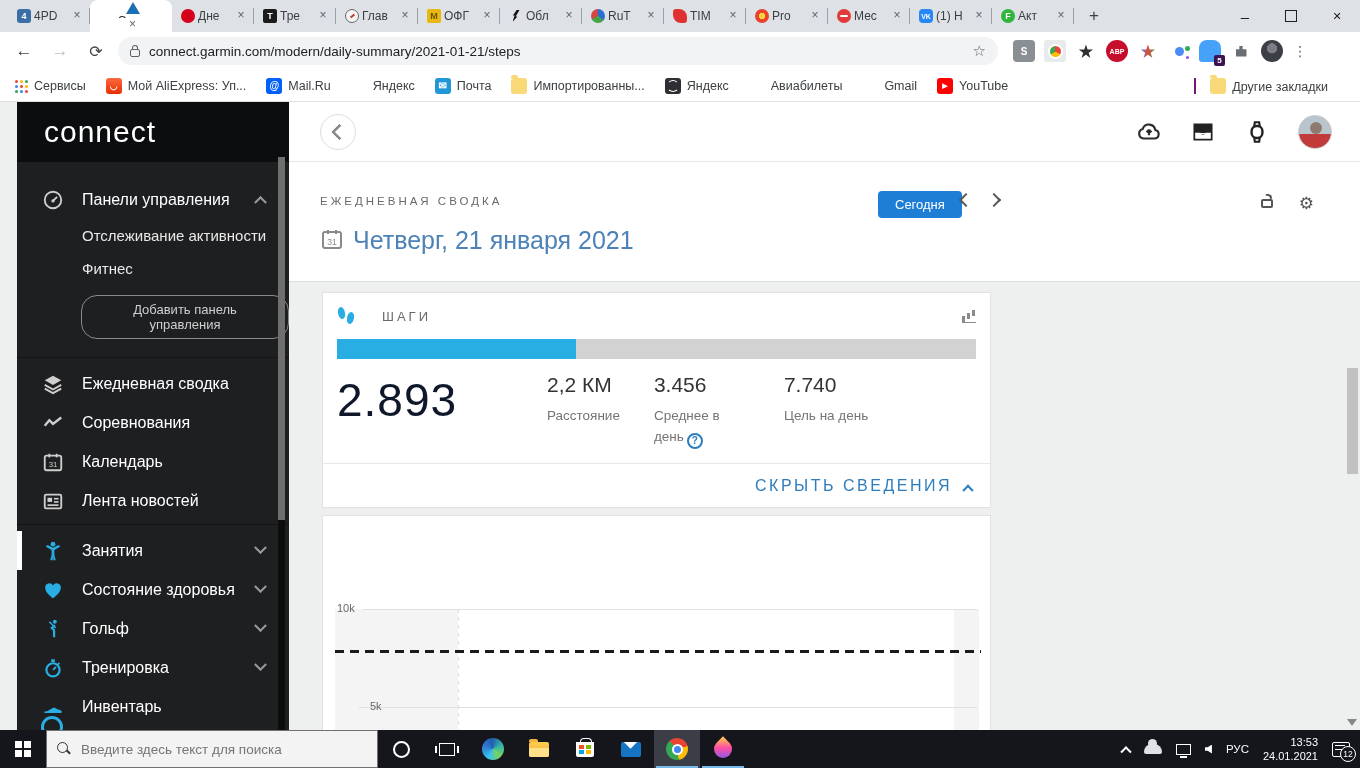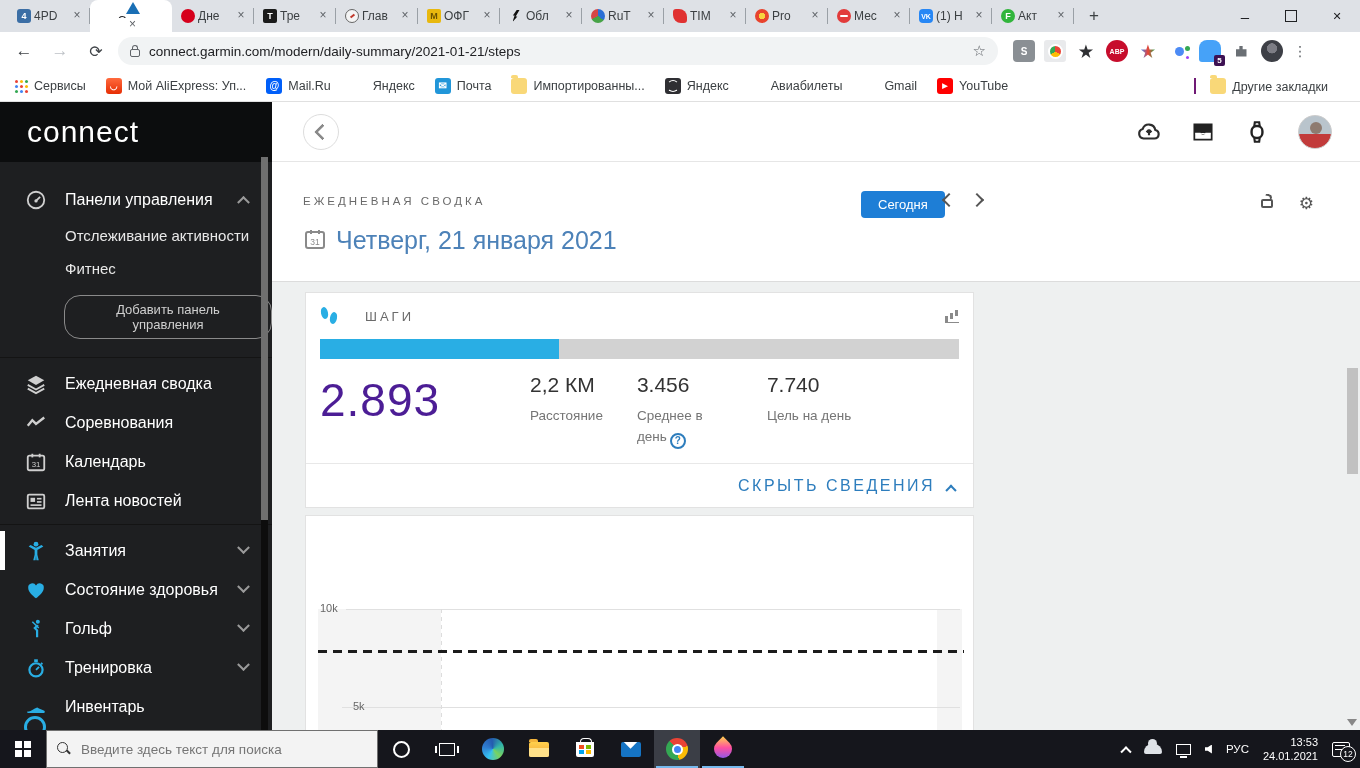--- a/index.html
+++ b/index.html
@@ -69,21 +69,21 @@
   .bi-ya { background:#fff; color:#fc3f1d; font-size:13px; } .bi-ya::before{content:"Я";}
   .bi-env { background:#2196d9; border-radius:3px; } .bi-env::before{content:"✉"; font-size:10px;}
   .bi-folder { background:#f9d878; border-radius:2px; position:relative; } .bi-folder::before{content:""; position:absolute; top:-3px; left:0; width:7px; height:3px; background:#f9d878; border-radius:2px 2px 0 0;}
   .bi-globe { background:#2f2f33; border-radius:50%; } .bi-globe::before{content:""; width:10px; height:10px; border-radius:50%; border:1px solid #fff; border-left-color:transparent; border-right-color:transparent; }
   .bi-plane { background:transparent; color:#caa30c; font-size:14px; } .bi-plane::before{content:"✈";}
   .bi-gmail { background:transparent; color:#ea4335; font-size:13px; } .bi-gmail::before{content:"M";}
   .bi-yt { background:#f00; border-radius:4px; } .bi-yt::before{content:"▶"; font-size:7px;}
   .bm-right { margin-left:auto; display:flex; align-items:flex-end; border-left:2px solid #701a75; padding-left:14px; }
 
   
-  .page { height:628px; display:flex; position:relative; background:#eef0f0; }
+  .page { height:628px; display:flex; position:relative; background:#eef0f0;padding-left:17px; }
 
   
   .sidebar { width:272px; background:#1e1f21; position:relative; flex:0 0 272px; overflow:hidden; }
   .logo-area { height:60px; background:#0c0d0e; display:flex; align-items:center; padding-left:27px; }
   .logo { color:#fff; font-size:30px; font-weight:300; letter-spacing:1px; }
   .smenu { padding-top:18px; }
   .s-item { height:39px; display:flex; align-items:center; padding:0 24px; color:#fff; font-size:16px; position:relative; }
   .s-item .s-ic { width:24px; height:24px; margin-right:17px; flex:0 0 24px; display:flex; align-items:center; justify-content:center; }
   .s-item .chev { margin-left:auto; width:9px; height:9px; border-right:2px solid #9a9a9a; border-bottom:2px solid #9a9a9a; }
   .chev.up { transform:rotate(-135deg) translate(-2px,-2px); }
@@ -127,21 +127,21 @@
   .c-head { height:46px; display:flex; align-items:center; padding:0 14px;gap:12px; }
   .steps-ic { width:20px; height:18px; position:relative; margin-right:13px; }
   .steps-ic::before { content:""; position:absolute; left:1px; top:0; width:7px; height:12px; border-radius:50%; background:#29aee4; transform:rotate(-12deg); }
   .steps-ic::after { content:""; position:absolute; left:10px; top:5px; width:7px; height:12px; border-radius:50%; background:#29aee4; transform:rotate(12deg); }
   .c-title { font-size:13px; letter-spacing:3px; color:#6a6a6a; }
   .chart-ic { margin-left:auto; width:14px; height:13px; border-bottom:1.5px solid #8a8a8a; position:relative; }
   .chart-ic::before { content:""; position:absolute; bottom:0; left:0; width:3px; height:6px; background:#8a8a8a; box-shadow:5px -3px 0 #8a8a8a, 10px -6px 0 #8a8a8a; }
   .progress { height:20px; margin:0 14px; background:#d2d2d2; }
   .progress-fill { height:100%; background:#29aee4; width:37.4%; }
   .stats { display:flex; padding:14px 14px 0; }
-  .big-steps { width:210px; font-size:46px; font-weight:300; color:#4c1d95; letter-spacing:1px; }
+  .big-steps { width:210px; font-size:46px; font-weight:300; color:#0f172a; letter-spacing:1px; }
   .stat-col { margin-right:34px; }
   .stat-val { font-size:21px; font-weight:300; color:#333; margin-bottom:8px; }
   .stat-lbl { font-size:13.5px; color:#757575; line-height:21px; }
   .stat-col.narrow { width:96px; }
   .q-ic { display:inline-flex; width:16px; height:16px; border:2px solid #2d7dbd; border-radius:50%; color:#2d7dbd; font-size:10px; font-weight:bold; align-items:center; justify-content:center; vertical-align:-3px; margin-left:3px; }
   .q-ic::before { content:"?"; }
   .hide-row { position:absolute; bottom:0; left:0; right:0; height:44px; border-top:1px solid #e8e8e8; display:flex; align-items:center; justify-content:flex-end; padding-right:18px; }
   .hide-link { font-size:16px; letter-spacing:2.5px; color:#2d7dbd; display:flex; align-items:center; }
   .chev-up-sm { width:8px; height:8px; border-left:2.5px solid #2d7dbd; border-top:2.5px solid #2d7dbd; transform:rotate(45deg) translate(3px,3px); margin-left:12px; }
 

